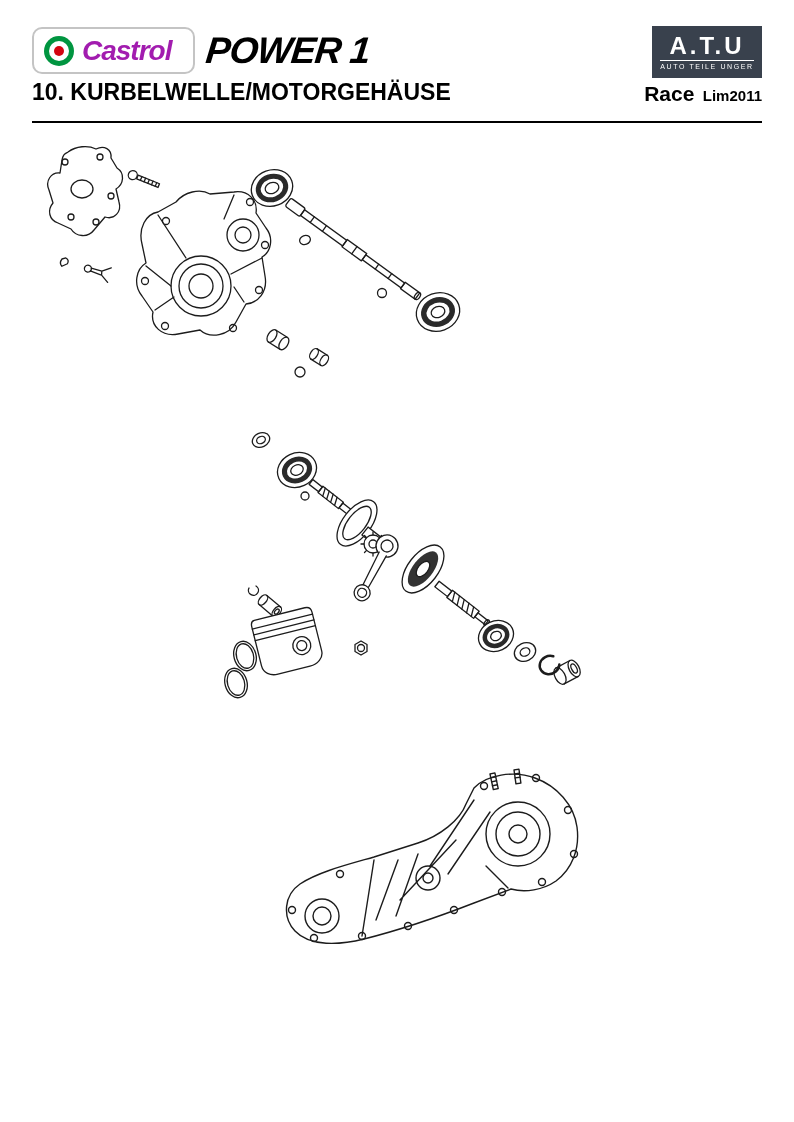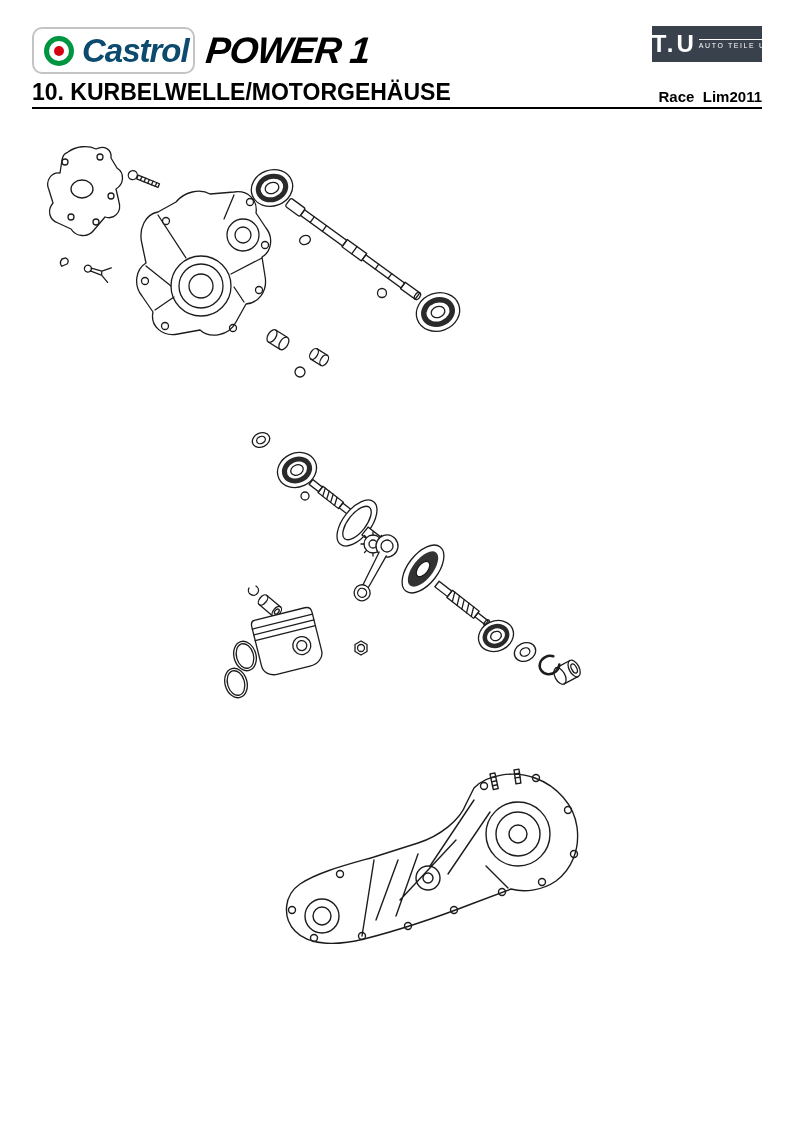--- a/index.html
+++ b/index.html
@@ -22,45 +22,45 @@
   }
   .castrol-icon::after {
     content:""; position:absolute; left:5px; top:5px; width:20px; height:20px;
     border-radius:50%; background:#fff;
   }
   .castrol-icon::before {
     content:""; position:absolute; left:10px; top:10px; width:10px; height:10px;
     border-radius:50%; background:#d40511; z-index:1;
   }
   .castrol-text {
-    color:#0c4a6e; font-size:33px; font-weight:bold; font-style:italic;
+    color:#a21caf; font-size:28px; font-weight:bold; font-style:italic;
     letter-spacing:-1px; white-space:nowrap;
   }
   .power-logo {
     position:absolute; left:206px; top:30px;
     font-size:37px; font-weight:900; font-style:italic; letter-spacing:-1px;
     transform:skewX(-6deg); color:#000; white-space:nowrap;
   }
   .atu-logo {
-    position:absolute; left:652px; top:26px; width:110px; height:36px;
-    background:#39414d; color:#fff; display:flex; 
+    position:absolute; left:652px; top:26px; width:110px; height:52px;
+    background:#39414d; color:#fff; display:flex; flex-direction:column;
     align-items:center; justify-content:center; gap:2px;
   }
   .atu-text { font-size:24px; font-weight:bold; letter-spacing:3px; line-height:1; }
   .atu-sub  { font-size:7px; letter-spacing:1.6px; border-top:1px solid #fff; padding-top:2px; white-space:nowrap; }
 
   
   .title-row {
     position:absolute; left:32px; top:79px; width:730px;
     display:flex; justify-content:space-between; align-items:flex-end;
-    border-bottom:2.5px solid #000; padding-bottom:1px;
+    border-bottom:2.5px solid #000; padding-bottom:15px;
   }
   .section-title { font-size:23px; font-weight:bold; white-space:nowrap; }
   .model { font-weight:bold; white-space:nowrap; }
-  .model-name { font-size:15px; }
+  .model-name { font-size:21px; }
   .model-variant { font-size:15px; margin-left:4px; }
 
   
   .diag { position:absolute; }
   .d1 { left:38px;  top:140px; }
   .d2 { left:213px; top:424px; }
   .d3 { left:278px; top:768px; }
 
   
   .page-number {

